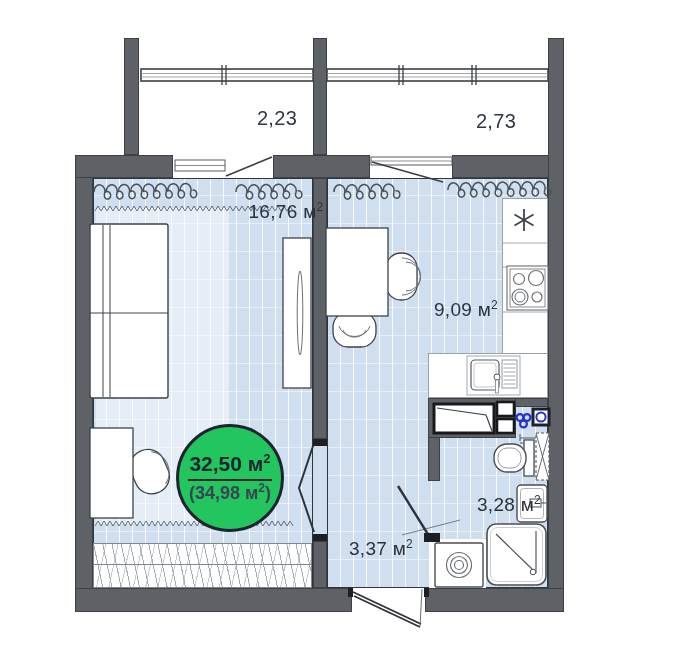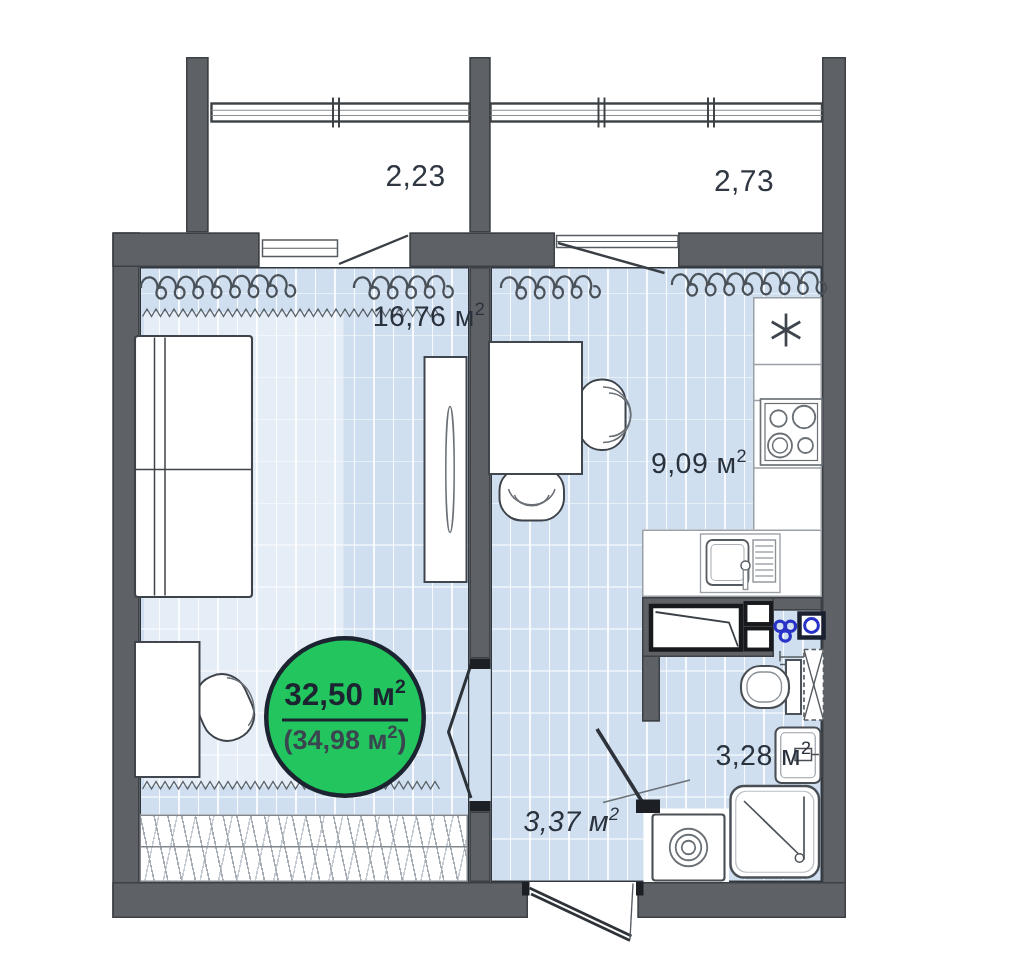--- a/index.html
+++ b/index.html
@@ -270,21 +270,21 @@
   </div>
   <div class="area-label" style="left:280px;top:201px;padding-left:12px;">
     <span>16,76 м</span><sup>2</sup>
   </div>
   <div class="area-label" style="left:466px;top:299px;">
     <span>9,09 м</span><sup>2</sup>
   </div>
   <div class="area-label" style="left:499px;top:494px;margin-left:10px;">
     <span>3,28 м</span><sup>2</sup>
   </div>
-  <div class="area-label" style="left:381px;top:538px;font-style:italic;">
+  <div class="area-label" style="left:381px;top:538px;">
     <span>3,37 м</span><sup>2</sup>
   </div>
 
   <div class="badge">
     <div class="tot-main">
       <span>32,50 м</span><sup>2</sup>
     </div>
     <div class="tot-divider"></div>
     <div class="tot-alt">
       <span>(34,98 м</span><sup>2</sup><span>)</span>

